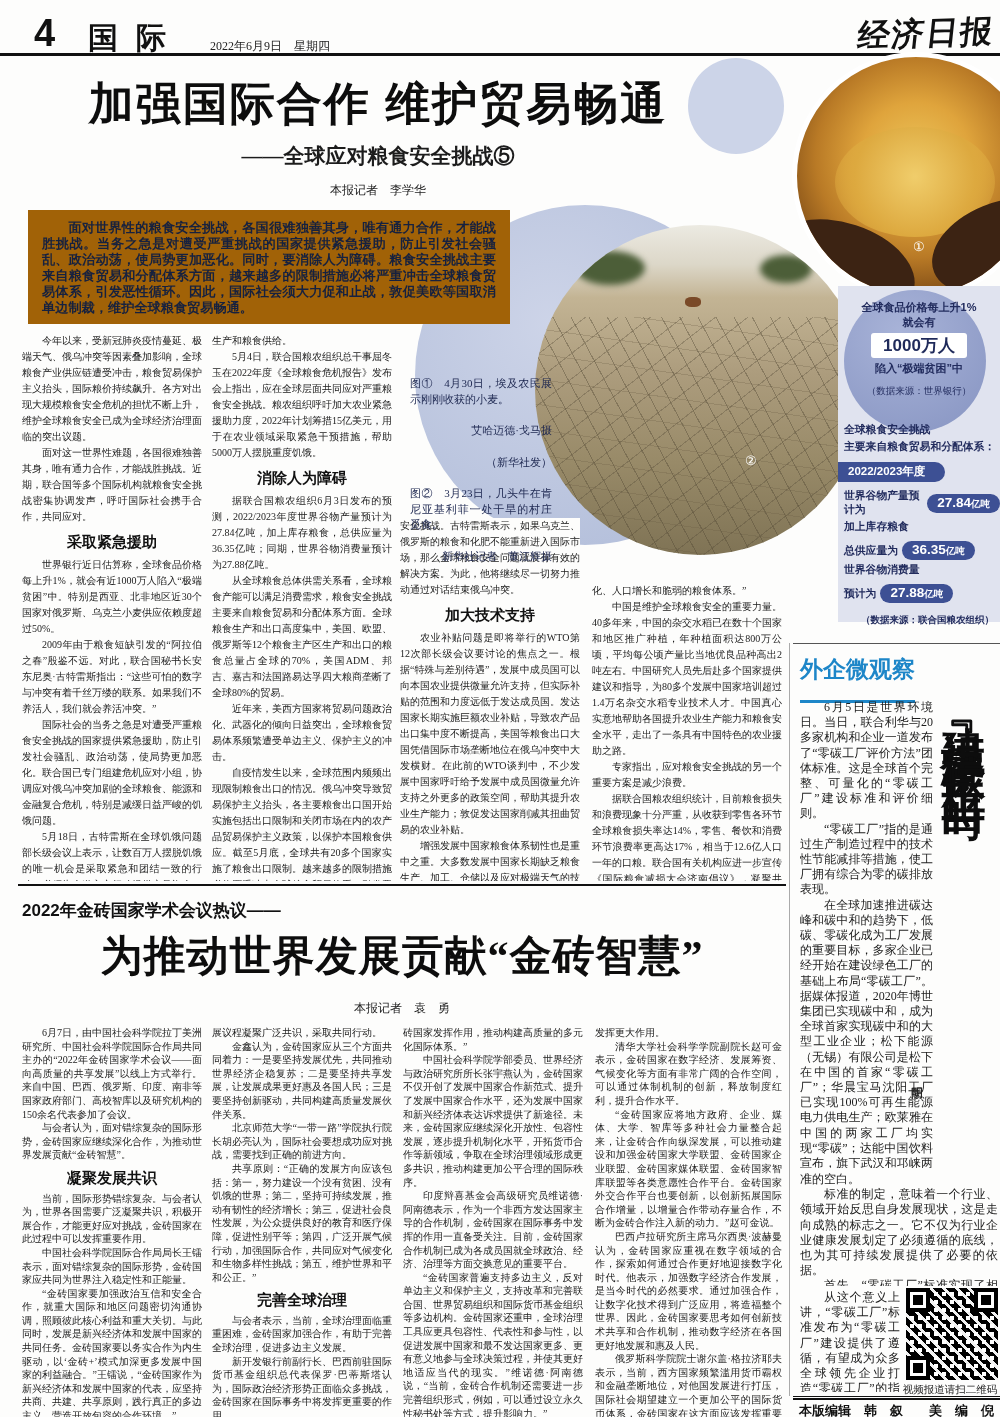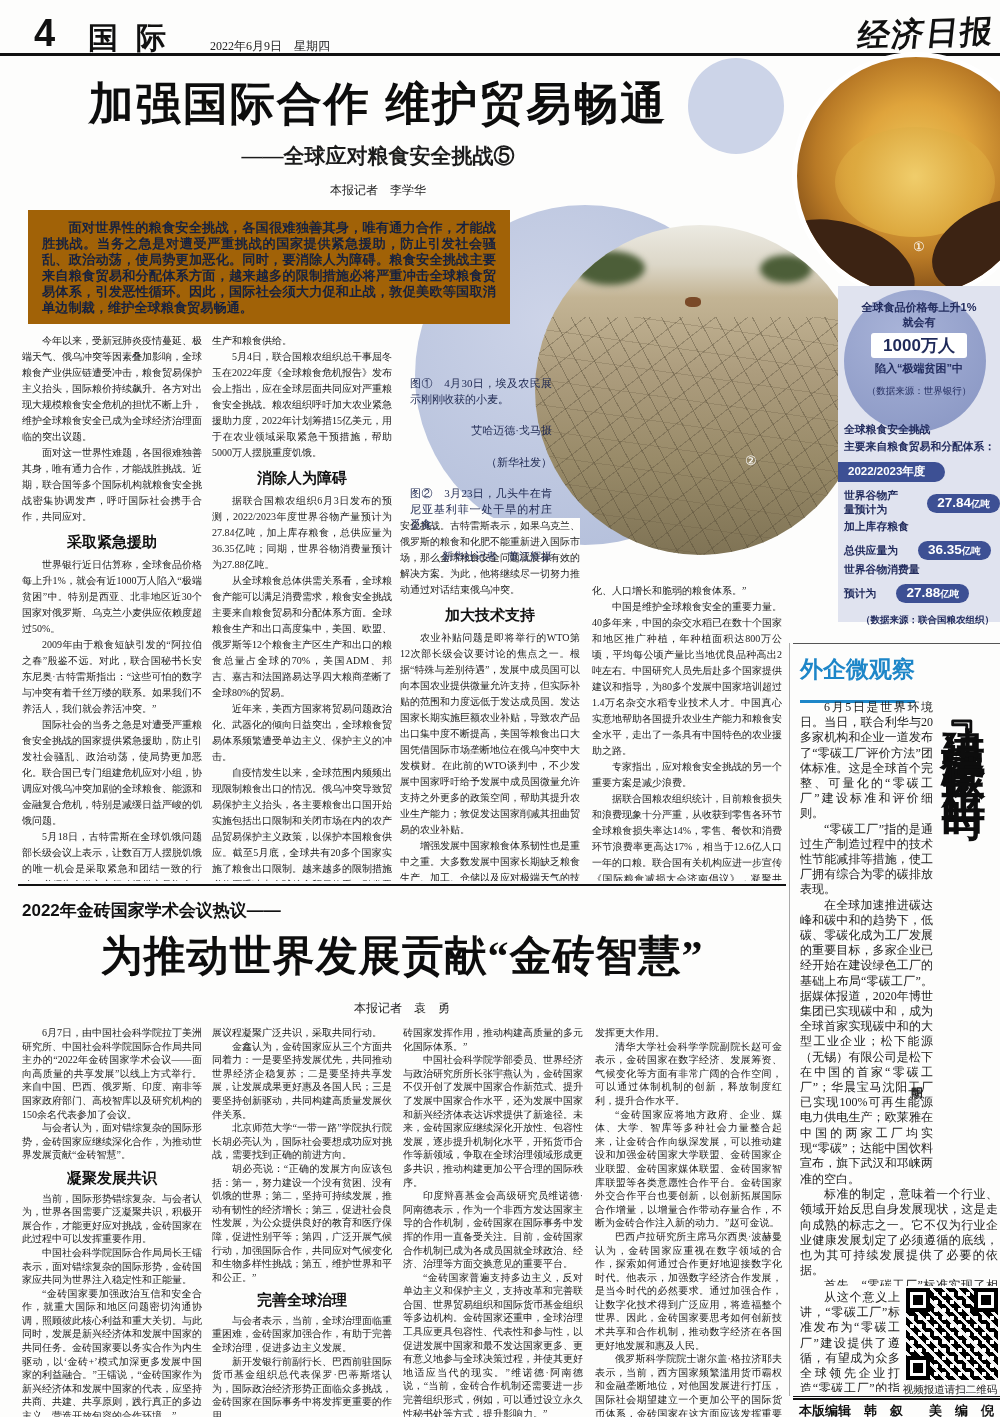--- a/index.html
+++ b/index.html
@@ -69,21 +69,21 @@
                background:radial-gradient(circle at 40% 30%,#a8b3d8,#8d9ac6 80%);}
   .circle-content{position:relative;z-index:1;padding-top:14px;text-align:center;}
   .circle-content .ln{font-size:11px;font-weight:700;line-height:15px;}
   .circle-pill{display:inline-block;margin:3px auto;background:#fff;border-radius:3px;padding:1px 12px;
                font-size:17px;font-weight:800;color:#1f2a5a;}
   .circle-src{font-size:9.5px;margin-top:9px;}
   .info-list{position:relative;z-index:1;margin-top:24px;font-size:10.8px;font-weight:700;}
   .info-list .iln{margin:2px 0 0 6px;line-height:15px;}
   .year-pill{display:inline-block;margin-top:8px;background:#3d5094;color:#fff;font-size:11.5px;font-weight:700;
              padding:2px 20px 3px 10px;border-radius:0 11px 11px 0;}
-  .info-row{display:flex;align-items:center;gap:20px;margin:7px 0 0 6px;}
+  .info-row{display:flex;align-items:center;gap:4px;margin:7px 0 0 6px;}
   .val-pill{background:#3d5094;color:#fff;border-radius:11px;padding:1px 10px 2px;white-space:nowrap;}
   .val-pill .num{font-size:13.5px;font-weight:800;}
   .val-pill .unit{font-size:9.5px;}
   .info-src{text-align:right;margin:11px 6px 0 0;font-size:9.5px;}
   
   .right-hrule{position:absolute;left:793px;top:643px;width:207px;height:1px;background:#555;}
   .vrule{position:absolute;left:789px;top:643px;width:1px;height:753px;background:#aaa;}
   .gc-header{position:absolute;left:800px;top:654px;font-family:"Liberation Sans","DejaVu Sans",sans-serif;
              font-size:23px;font-weight:900;color:#1d86c8;border-bottom:3px solid #1d86c8;padding-bottom:15px;z-index:2;}
   .gc-narrow{position:absolute;left:800px;top:700px;width:133px;height:468px;overflow:hidden;
@@ -260,21 +260,21 @@
       <p>与会者认为，面对错综复杂的国际形势，金砖国家应继续深化合作，为推动世界发展贡献“金砖智慧”。</p>
       <div class="col-head">凝聚发展共识</div>
       <p>当前，国际形势错综复杂。与会者认为，世界各国需要广泛凝聚共识，积极开展合作，才能更好应对挑战，金砖国家在此过程中可以发挥重要作用。</p>
       <p>中国社会科学院国际合作局局长王镭表示，面对错综复杂的国际形势，金砖国家应共同为世界注入稳定性和正能量。</p>
       <p>“金砖国家要加强政治互信和安全合作，就重大国际和地区问题密切沟通协调，照顾彼此核心利益和重大关切。与此同时，发展是新兴经济体和发展中国家的共同任务。金砖国家要以务实合作为内生驱动，以‘金砖+’模式加深更多发展中国家的利益融合。”王镭说，“金砖国家作为新兴经济体和发展中国家的代表，应坚持共商、共建、共享原则，践行真正的多边主义，营造开放包容的合作环境。”</p>
     </div>
   <div class="col a2col a2c2">
       <p class="ni">展议程凝聚广泛共识，采取共同行动。</p>
       <p>金鑫认为，金砖国家应从三个方面共同着力：一是要坚持发展优先，共同推动世界经济企稳复苏；二是要坚持共享发展，让发展成果更好惠及各国人民；三是要坚持创新驱动，共同构建高质量发展伙伴关系。</p>
       <p>北京师范大学“一带一路”学院执行院长胡必亮认为，国际社会要想成功应对挑战，需要找到正确的前进方向。</p>
-      <p>胡必亮说：“正确的发展方向应该包括：第一，努力建设一个没有贫困、没有饥饿的世界；第二，坚持可持续发展，推动有韧性的经济增长；第三，促进社会良性发展，为公众提供良好的教育和医疗保障，促进性别平等；第四，广泛开展气候行动，加强国际合作，共同应对气候变化和生物多样性挑战；第五，维护世界和平和公正。”</p>
+      <p>共享原则：“正确的发展方向应该包括：第一，努力建设一个没有贫困、没有饥饿的世界；第二，坚持可持续发展，推动有韧性的经济增长；第三，促进社会良性发展，为公众提供良好的教育和医疗保障，促进性别平等；第四，广泛开展气候行动，加强国际合作，共同应对气候变化和生物多样性挑战；第五，维护世界和平和公正。”</p>
       <div class="col-head">完善全球治理</div>
       <p>与会者表示，当前，全球治理面临重重困难，金砖国家加强合作，有助于完善全球治理，促进多边主义发展。</p>
       <p>新开发银行前副行长、巴西前驻国际货币基金组织总代表保罗·巴蒂斯塔认为，国际政治经济形势正面临众多挑战，金砖国家在国际事务中将发挥更重要的作用。</p>
     </div>
   <div class="col a2col a2c3">
       <p class="ni">砖国家发挥作用，推动构建高质量的多元化国际体系。”</p>
       <p>中国社会科学院学部委员、世界经济与政治研究所所长张宇燕认为，金砖国家不仅开创了发展中国家合作新范式、提升了发展中国家合作水平，还为发展中国家和新兴经济体表达诉求提供了新途径。未来，金砖国家应继续深化开放性、包容性发展，逐步提升机制化水平，开拓货币合作等新领域，争取在全球治理领域形成更多共识，推动构建更加公平合理的国际秩序。</p>
       <p>印度辩喜基金会高级研究员维诺德·阿南德表示，作为一个非西方发达国家主导的合作机制，金砖国家在国际事务中发挥的作用一直备受关注。目前，金砖国家合作机制已成为各成员国就全球政治、经济、治理等方面交换意见的重要平台。</p>
       <p>“金砖国家普遍支持多边主义，反对单边主义和保护主义，支持改革和完善联合国、世界贸易组织和国际货币基金组织等多边机构。金砖国家还重申，全球治理工具应更具包容性、代表性和参与性，以促进发展中国家和最不发达国家更多、更有意义地参与全球决策过程，并使其更好地适应当代的现实。”维诺德·阿南德说，“当前，金砖合作机制还需要进一步完善组织形式，例如，可以通过设立永久性秘书处等方式，提升影响力。”</p>
     </div>

